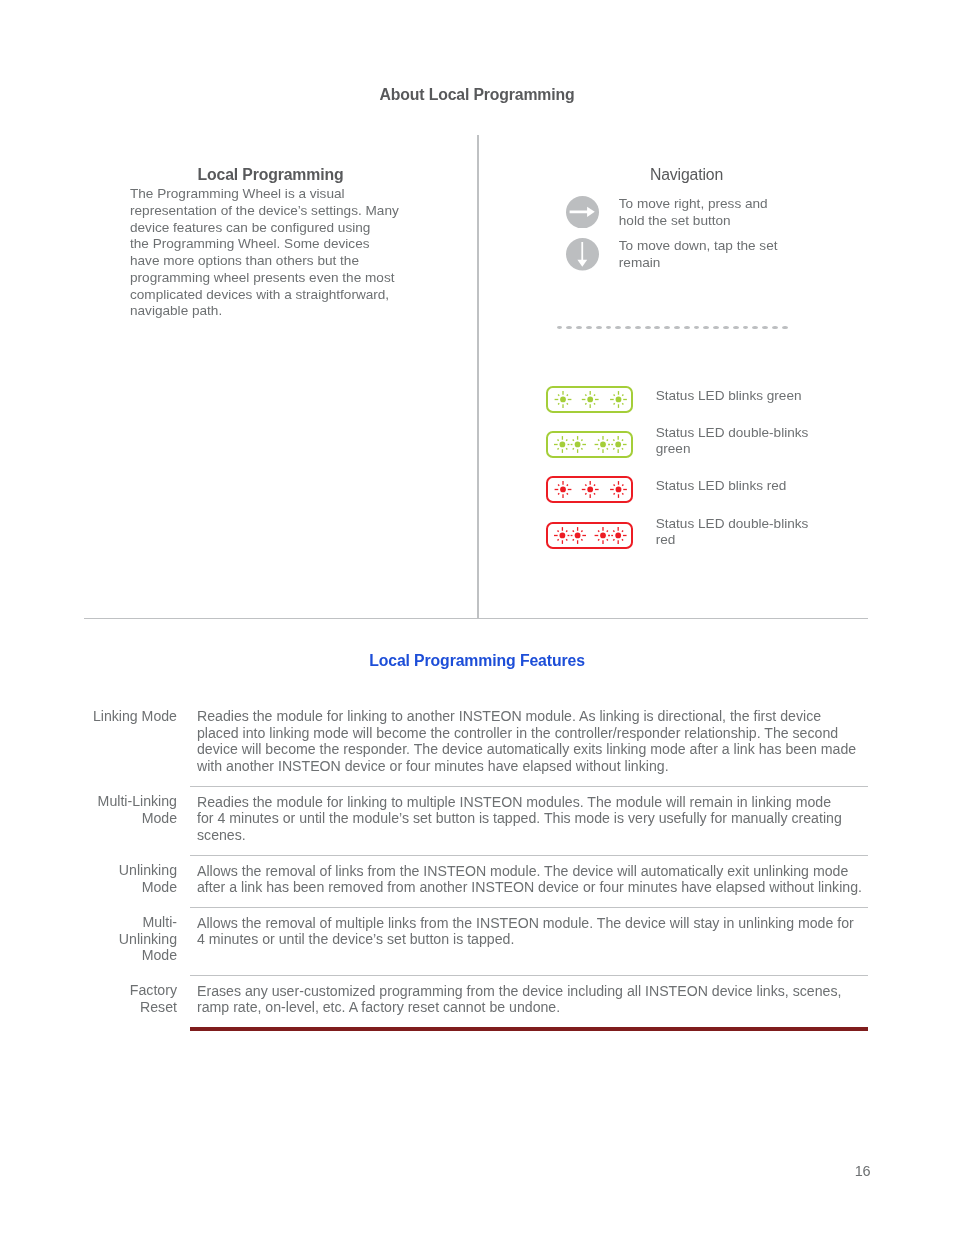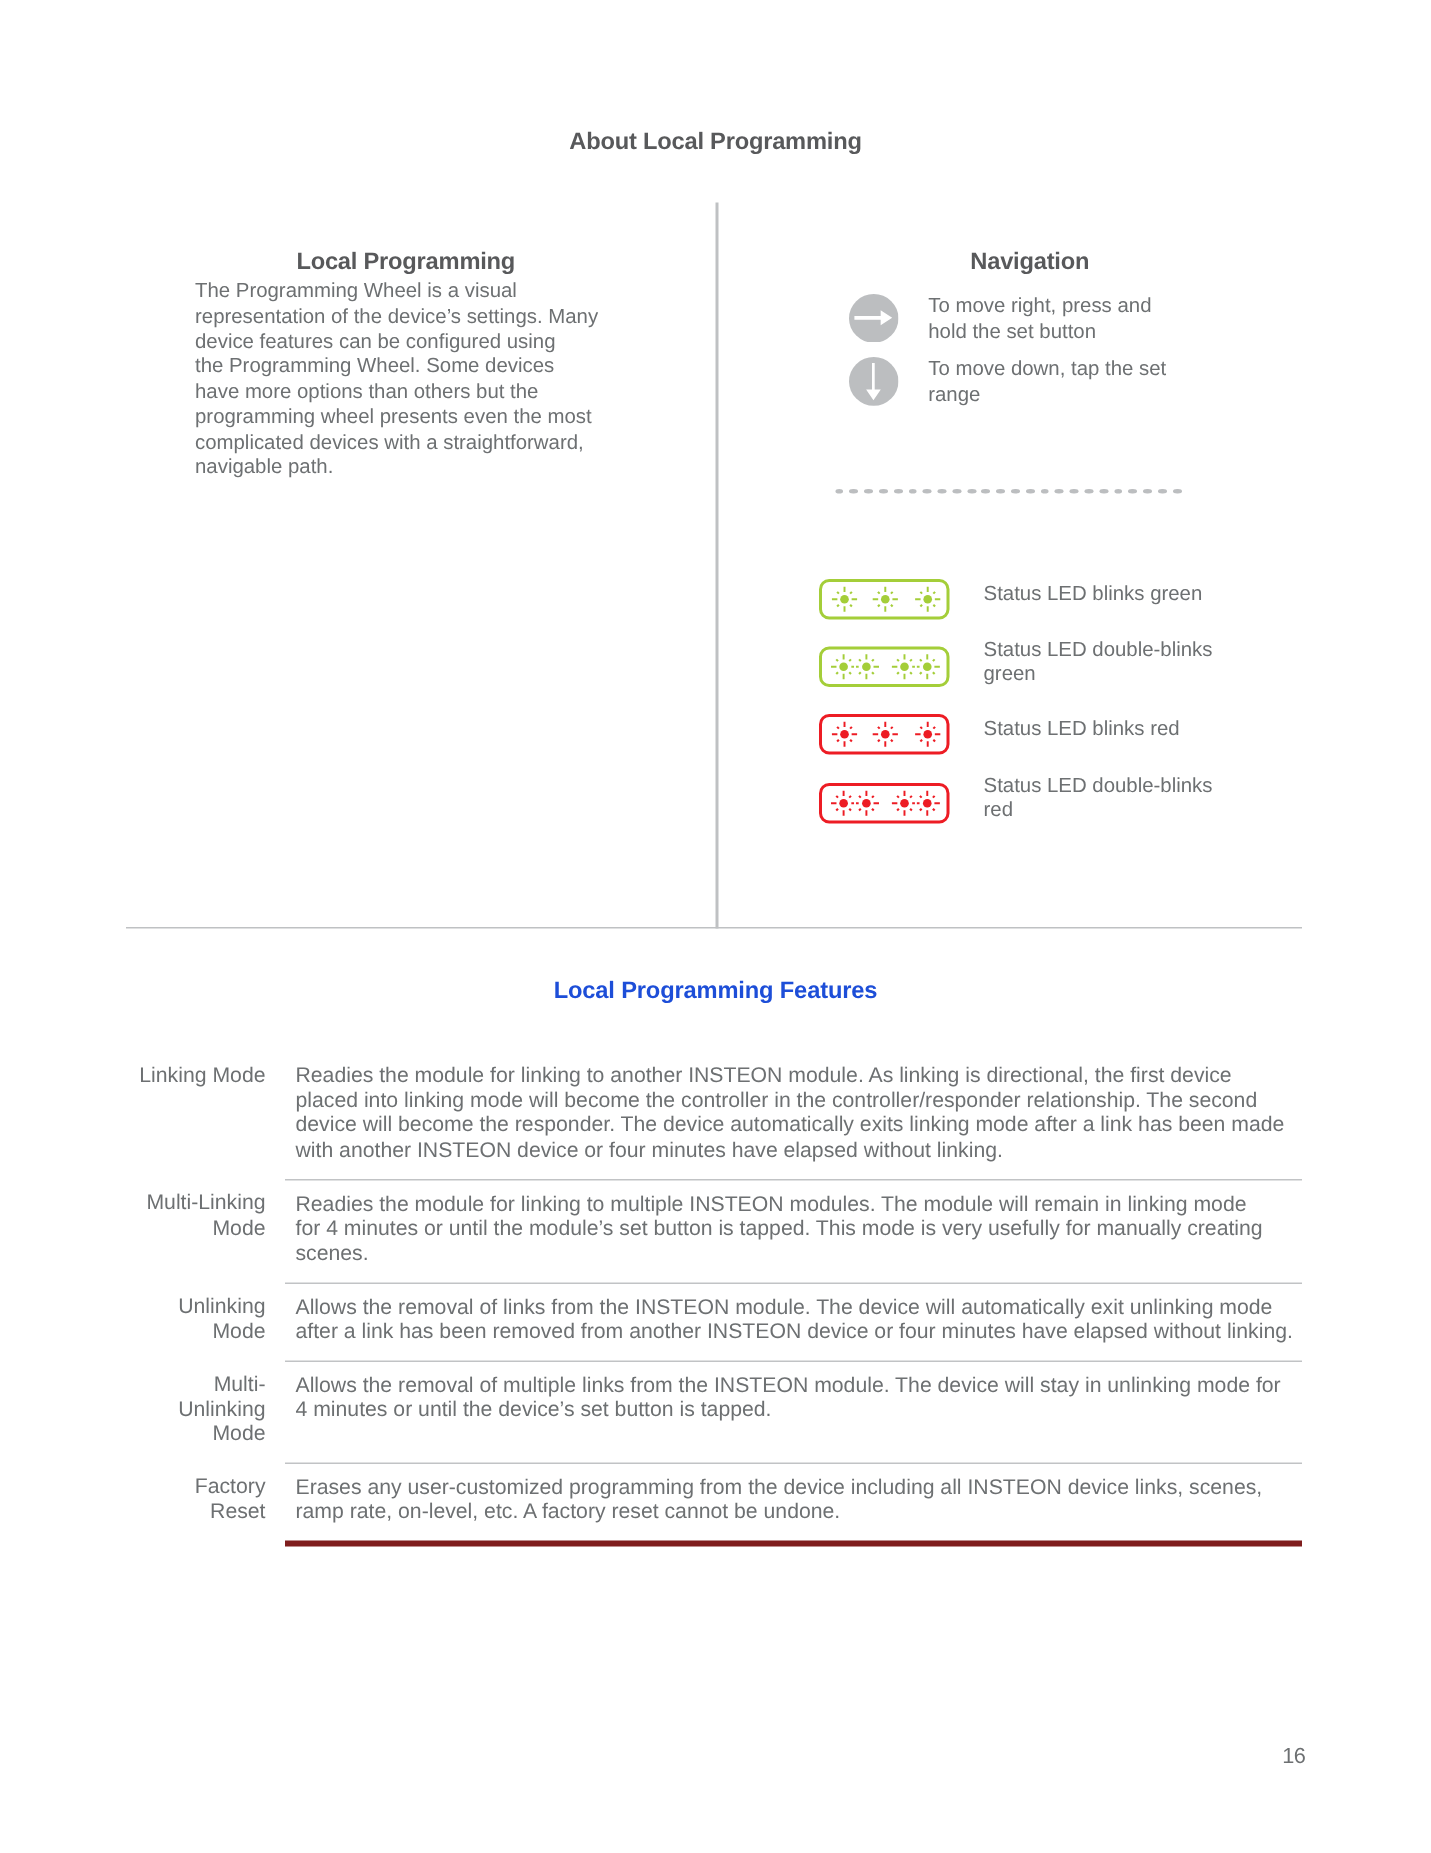--- a/index.html
+++ b/index.html
@@ -57,21 +57,21 @@
     position: absolute;
     left: 0px; top: 20.4px;
     font-size: 13.6px;
     line-height: 16.75px;
     color: #6d7072;
   }
 
   .col-right { position: absolute; left: 566px; top: 166px; }
   .col-right h2 {
     margin: 0;
-    font-size: 15.8px; letter-spacing: -0.15px; font-weight: bold;
+    font-size: 15.8px; letter-spacing: -0.15px; font-weight: normal;
     color: #58595b; text-align: center;
     width: 241px;
     height: 18px; line-height: 18px;
   }
 
   #nav-rows { position: absolute; left: 0; top: 29.9px; }
   .nav-row { position: relative; height: 42.2px; }
   .nav-badge { position:absolute; left:0; top:0; width: 33px; height: 32.5px; display:block; }
   .nav-badge svg { display:block; }
   .nav-text {
@@ -202,21 +202,21 @@
         </div>
         <div class="nav-row">
           <span class="nav-badge">
             <svg viewBox="0 0 33 32.5" width="33" height="32.5" aria-hidden="true">
               <ellipse cx="16.5" cy="16.25" rx="16.5" ry="16.25" fill="#bcbec0"></ellipse>
               <path d="M15.35 4.0 H17.14 V21.65 H21.2 L16.3 28.75 L11.4 21.65 H15.35 Z" fill="#ffffff"></path>
             </svg>
           </span>
           <span class="nav-text">
             <span class="ln">To move down, tap the set</span>
-            <span class="ln">range</span>
+            <span class="ln">remain</span>
           </span>
         </div>
       </div>
   </div>
 
   <div class="dotrule">
       <span class="dot" style="left:0.00px"></span>
       <span class="dot" style="left:9.79px"></span>
       <span class="dot" style="left:19.58px"></span>
       <span class="dot" style="left:29.37px"></span>

